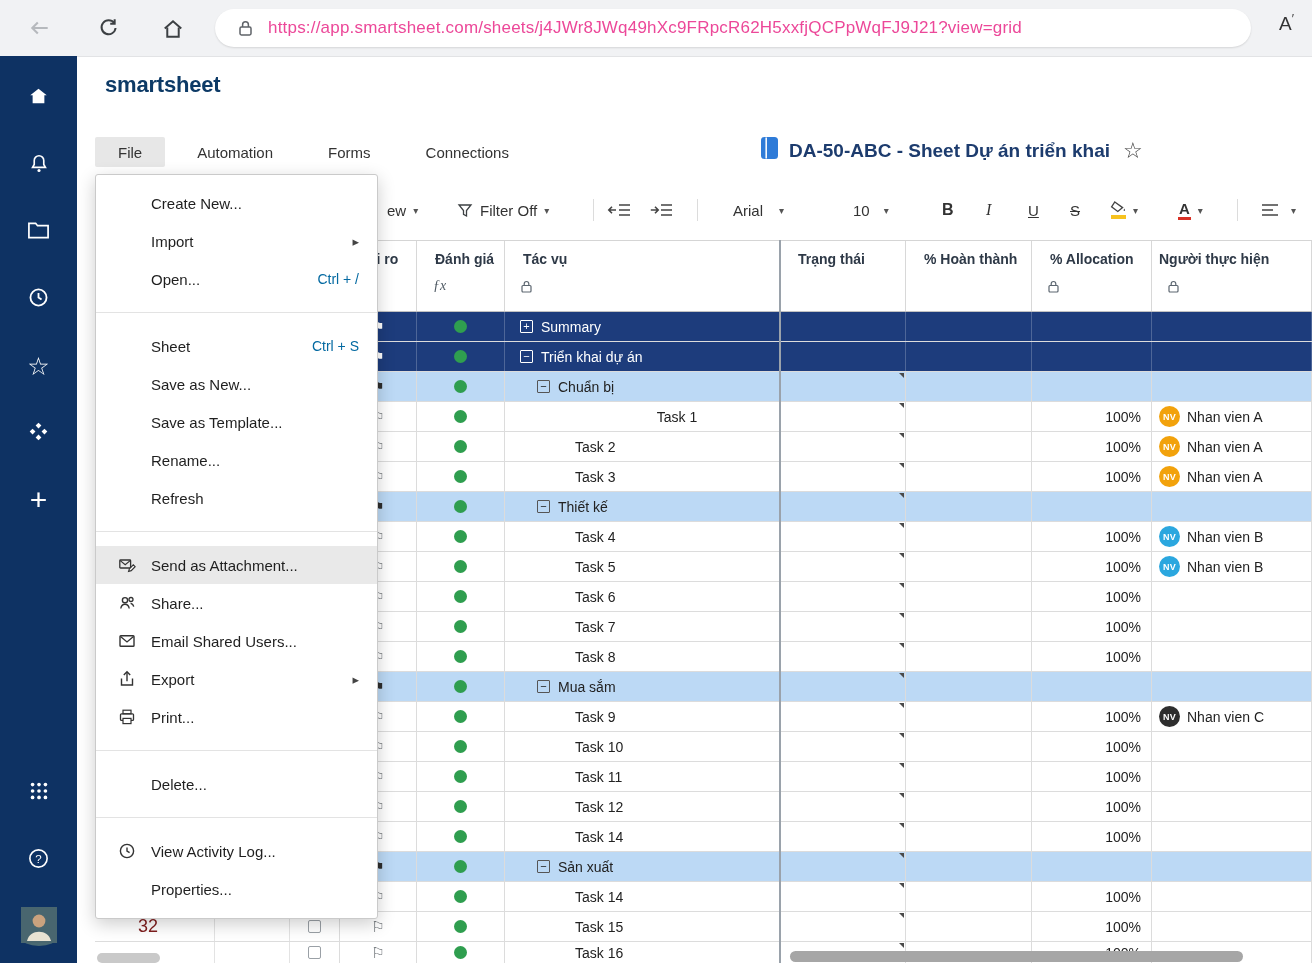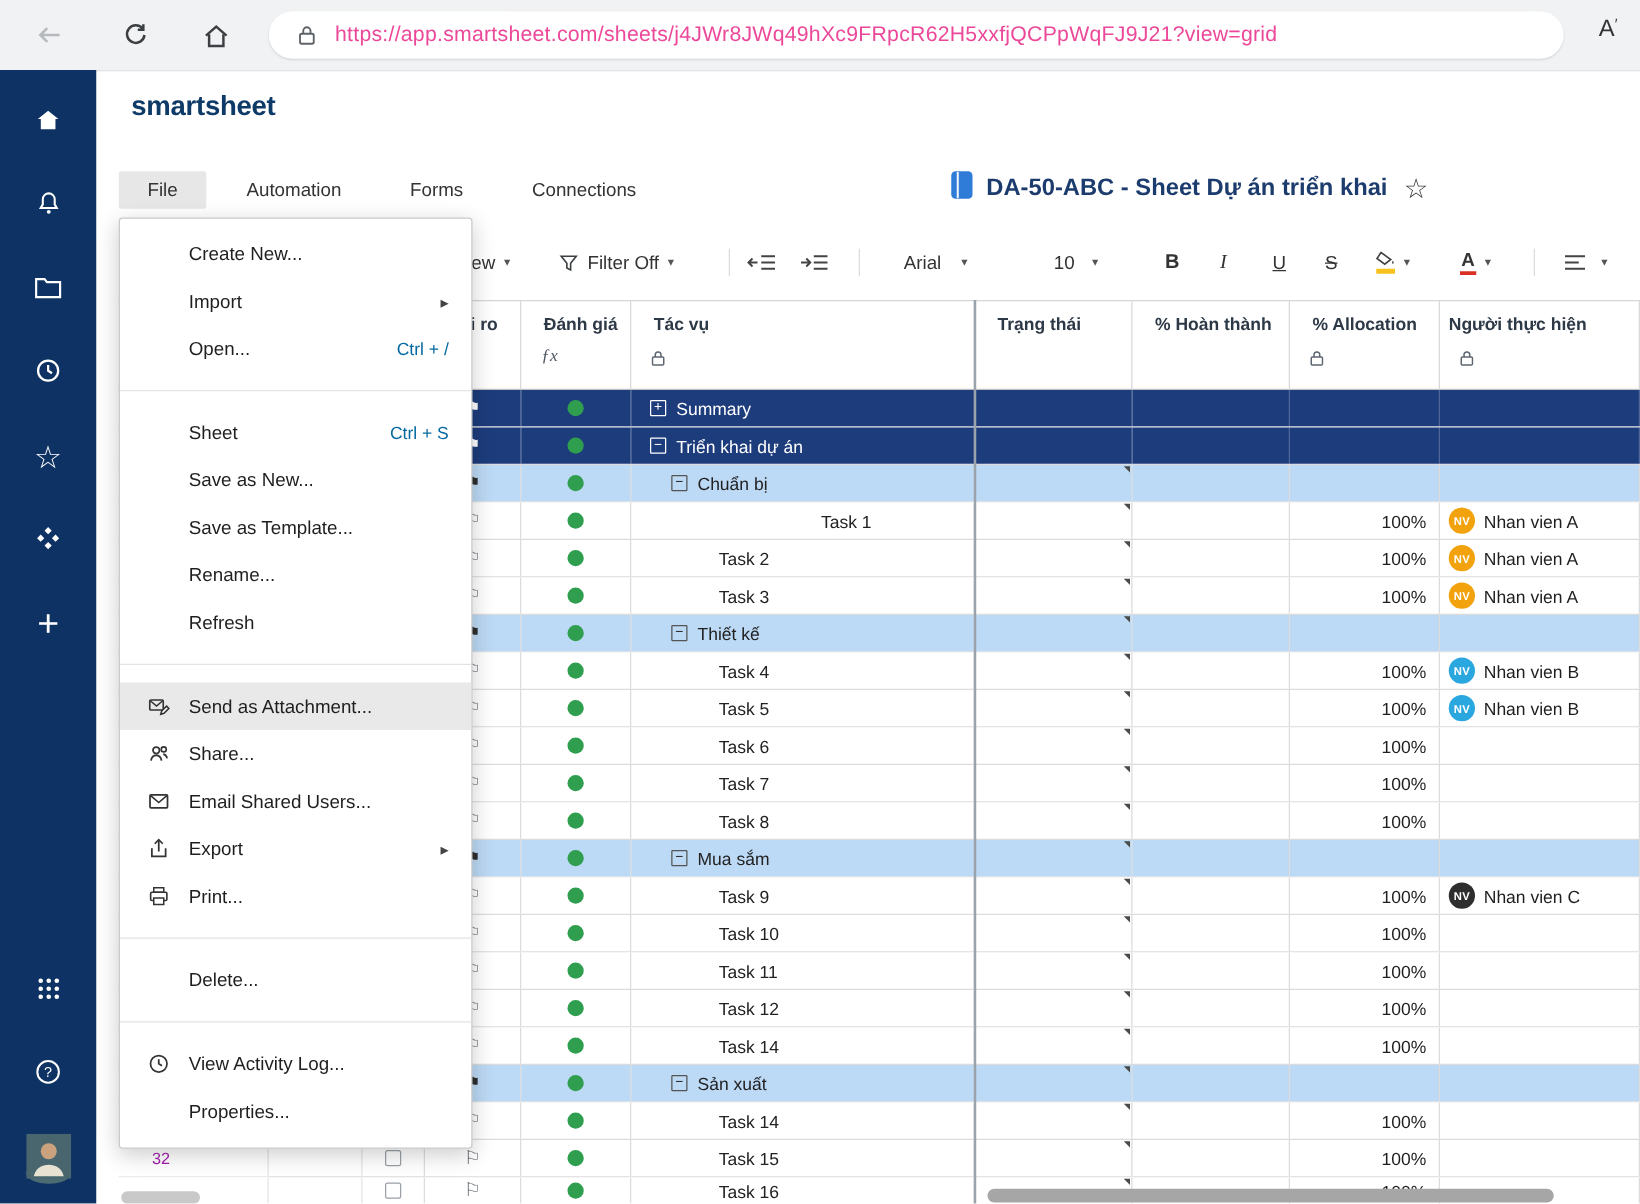--- a/index.html
+++ b/index.html
@@ -30,21 +30,21 @@
   .main{position:absolute;left:77px;top:56px;width:1235px;height:907px;background:#fff;}
   .logo{position:absolute;left:28px;top:16px;font-size:22px;font-weight:700;color:var(--logo-navy,#0d3a66);letter-spacing:-.2px;}
   .menubar{position:absolute;left:18px;top:81px;display:flex;gap:9px;}
   .mb-item{height:30px;display:flex;align-items:center;padding:0 23px;font-size:15px;color:#333;border-radius:2px;cursor:default;}
   .mb-item.active{background:#e7e7e7;}
   .sheet-title{position:absolute;left:683px;top:80px;display:flex;align-items:center;gap:9px;}
   .st-text{font-size:19px;font-weight:700;color:var(--title-navy,#1d3c6e);white-space:nowrap;}
   .st-star{font-size:22px;color:#3c3c3c;margin-left:4px;line-height:1;}
 
   
-  .toolbar{position:absolute;left:0;top:139px;width:1116px;height:30px;}
+  .toolbar{position:absolute;left:10px;top:139px;width:1116px;height:30px;}
   .tb{position:absolute;top:0;height:30px;display:flex;align-items:center;gap:7px;font-size:15px;color:#333;white-space:nowrap;}
   .caret{font-size:10px;color:#555;}
   .tb-divider{position:absolute;top:4px;width:1px;height:22px;background:#dcdcdc;}
   .tb-b{font-weight:700;font-size:16px;}
   .tb-i{font-style:italic;font-family:"Liberation Serif",serif;font-size:16px;}
   .tb-u{text-decoration:underline;font-size:15px;}
   .tb-s{text-decoration:line-through;font-size:15px;}
   .tb-fill{display:flex;flex-direction:column;align-items:center;gap:2px;}
   .fill-bar{width:15px;height:3.5px;background:var(--fill-yellow,#f7c21e);}
   .tb-a{font-size:15px;font-weight:600;border-bottom:3px solid var(--font-red,#d93025);padding:0 1px;line-height:17px;}
@@ -54,21 +54,21 @@
   .gh-cell{position:relative;border-right:1px solid #d8d8d8;padding:10px 0 0 18px;box-sizing:border-box;}
   .gh-cell.c-risk{padding-left:0;text-align:center;}
   .gh-label{font-size:14px;font-weight:700;color:#2e3947;white-space:nowrap;}
   .gh-sub{position:absolute;left:16px;top:37px;height:16px;display:flex;align-items:center;color:#5c6670;}
   .fx{font-style:italic;font-size:14px;font-family:"Liberation Serif",serif;color:#4f5a64;}
 
   .grid-body{position:absolute;left:18px;top:256px;width:1217px;}
   .grow{display:grid;grid-template-columns:120px 75px 50px 77px 88px 275px 126px 126px 120px 160px;height:30px;box-sizing:border-box;border-bottom:1px solid #dcdcdc;background:#fff;}
   .grow.partial{height:21px;overflow:hidden;border-bottom:none;}
   .cell{position:relative;display:flex;align-items:center;border-right:1px solid #dcdcdc;overflow:hidden;box-sizing:border-box;}
-  .c-rownum{justify-content:flex-end;padding-right:78px;color:#a21caf;font-size:13px;background:#fff;border-right:1px solid #e3e3e3;}
+  .c-rownum{justify-content:flex-end;padding-right:56px;color:#7f1d1d;font-size:18px;background:#fff;border-right:1px solid #e3e3e3;}
   .c-gap{border-right:1px solid #e3e3e3;}
   .r-dark .cell:not(.c-rownum){background:var(--dark-row,#1d3c7c);border-right-color:rgba(255,255,255,.22);}
   .r-section .cell:not(.c-rownum){background:var(--section-row,#bcd9f5);}
   .c-checkbox{justify-content:center;}
   .cb{width:13px;height:13px;border:1.5px solid #9aa0a6;border-radius:2px;background:#fff;box-sizing:border-box;}
   .c-risk{justify-content:center;}
   .flag{font-size:15px;line-height:1;}
   .f-white{color:#fff}.f-dark{color:#2e2e2e}.f-outline{color:#6b7075}
   .c-rating{justify-content:center;}
   .dot{width:13px;height:13px;border-radius:50%;background:var(--rating-green,#2f9e4f);}

